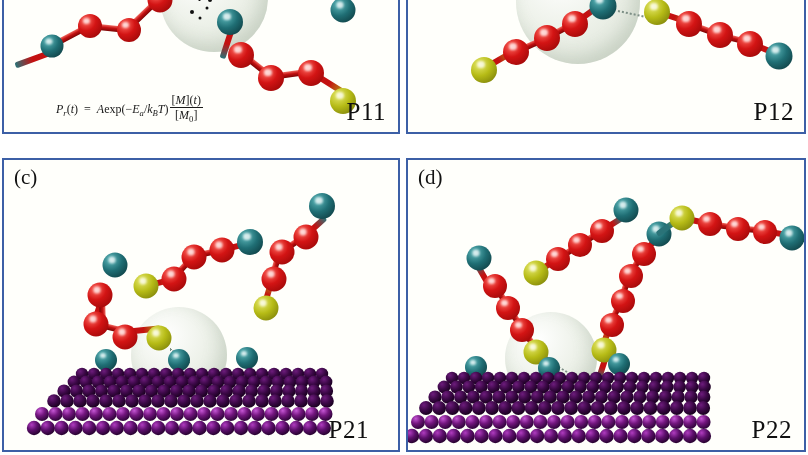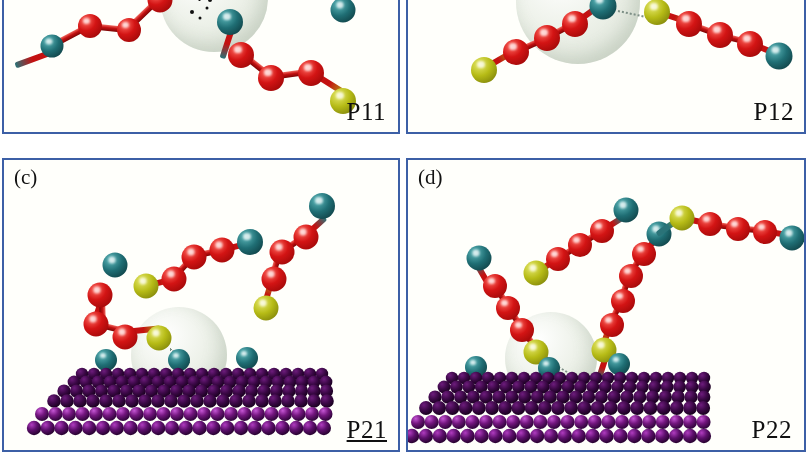--- a/index.html
+++ b/index.html
@@ -102,20 +102,23 @@
       <div class="bond b-ry" style="left:306px;top:116px;width:40px;height:6px;transform:rotate(32deg) translateY(-3px);"></div>
       <div class="atom a-teal" style="left:226px;top:66px;width:26px;height:26px;"></div>
       <div class="atom a-red" style="left:237px;top:99px;width:26px;height:26px;"></div>
       <div class="atom a-red" style="left:267px;top:122px;width:26px;height:26px;"></div>
       <div class="atom a-red" style="left:307px;top:117px;width:26px;height:26px;"></div>
       <div class="atom a-yellow" style="left:339px;top:145px;width:26px;height:26px;"></div>
 
       <div class="atom a-teal" style="left:339px;top:54px;width:25px;height:25px;"></div>
     </div>
 
+    <div class="equation" style="left:52px;top:137px;">
+      <i>P</i><sub><i>r</i></sub>(<i>t</i>) &nbsp;=&nbsp; <i>A</i>exp(−<i>E</i><sub><i>a</i></sub>/<i>k<sub>B</sub>T</i>)<span class="frac"><span class="num">[<i>M</i>](<i>t</i>)</span><span class="den">[<i>M</i><sub>0</sub>]</span></span>
+    </div>
 
     <div class="corner-label" style="right:12px;bottom:6px;">P11</div>
   </div>
 
   <div class="panel" id="panel-b">
     <div class="scene">
       <div class="bubble" style="left:170px;top:46px;width:124px;height:124px;"></div>
 
       <div class="bond b-ry" style="left:76px;top:113px;width:36px;height:6px;transform:rotate(-30deg) translateY(-3px);"></div>
       <div class="bond b-red" style="left:108px;top:96px;width:34px;height:6px;transform:rotate(-24deg) translateY(-3px);"></div>
@@ -370,21 +373,21 @@
                 <circle cx="276" cy="0" r="7.2" fill="url(#pg)"></circle>
                 <circle cx="289.8" cy="0" r="7.2" fill="url(#pg)"></circle>
               </g>
             </g>
           </g>
         </svg>
       </div>
     </div>
 
     <div class="panel-label" style="left:10px;top:5px;">(c)</div>
-    <div class="corner-label" style="right:11px;bottom:6px;text-decoration:underline;">P21</div>
+    <div class="corner-label" style="right:29px;bottom:6px;">P21</div>
   </div>
 
   <div class="panel" id="panel-d">
     <div class="scene">
 
       <div class="bubble" style="left:143px;top:198px;width:92px;height:92px;"></div>
 
       <div class="bond b-rt" style="left:86px;top:125px;width:30px;height:6px;transform:rotate(-120deg) translateY(-3px);"></div>
       <div class="bond b-red" style="left:86px;top:125px;width:26px;height:6px;transform:rotate(62deg) translateY(-3px);"></div>
       <div class="bond b-red" style="left:99px;top:148px;width:26px;height:6px;transform:rotate(56deg) translateY(-3px);"></div>

